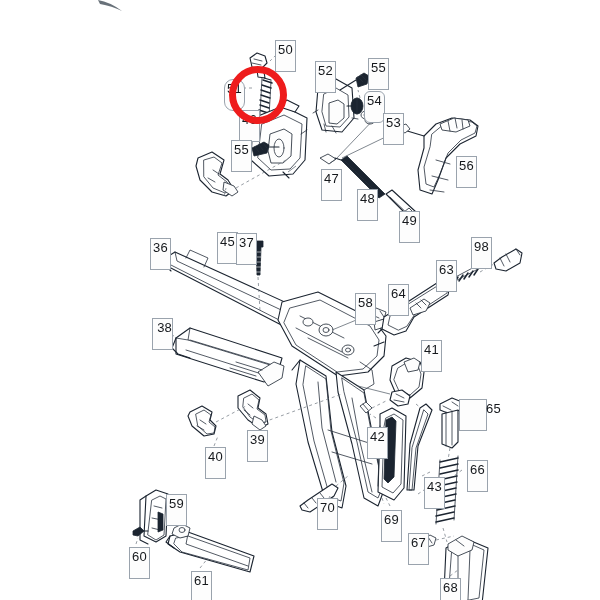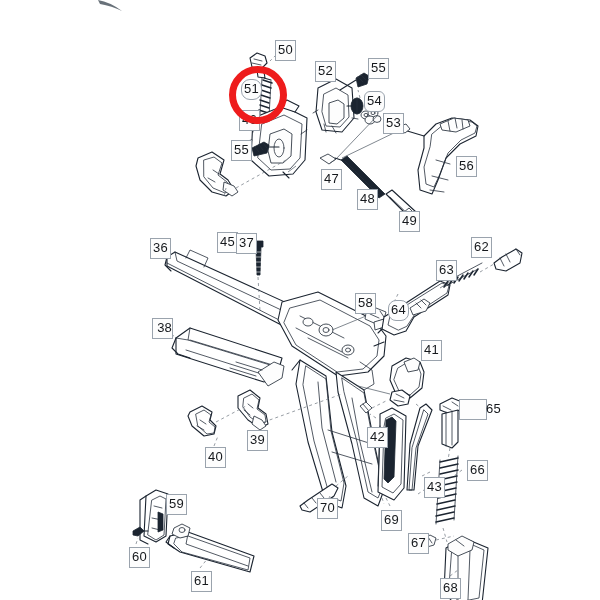--- a/index.html
+++ b/index.html
@@ -30,21 +30,21 @@
     box-sizing: border-box;
     background: #fdfdfd;
     border: 1px solid #9aa3ad;
     color: #15181c;
     font-family: "Liberation Sans", sans-serif;
     font-size: 13px;
     line-height: 16px;
     text-align: center;
     letter-spacing: 0.2px;
     width: 21px;
-    height: 21px;
+    height: 32px;
     padding-top: 1px;
     z-index: 30;
     user-select: none;
   }
   #highlight-ring {
     position: absolute;
     box-sizing: border-box;
     border-radius: 50%;
     z-index: 40;
     pointer-events: none;
@@ -393,39 +393,39 @@
 
   </svg>
 
   <svg class="corner-smudge" style="left:96px; top:0px; width:30px; height:14px;" viewBox="0 0 30 14" xmlns="http://www.w3.org/2000/svg">
     <path d="M2 0 Q14 2 26 11 Q16 6 4 4 Z" fill="#4d5862" opacity="0.85"></path>
   </svg>
 
   <div id="highlight-ring" style="left:229px; top:66px; width:58px; height:58px; border:7px solid #ee1c1c;"></div>
 
   <div class="callout" style="left:275px; top:40px;">50</div>
-  <div class="callout" style="left:241px; top:79px;border-radius:9px;">51</div>
+  <div class="callout" style="left:224px; top:79px;border-radius:9px;">51</div>
   <div class="callout" style="left:315px; top:61px;">52</div>
   <div class="callout" style="left:368px; top:58px;">55</div>
   <div class="callout" style="left:364px; top:91px;border-radius:6px;">54</div>
   <div class="callout" style="left:383px; top:113px;">53</div>
   <div class="callout" style="left:239px; top:110px;">46</div>
   <div class="callout" style="left:231px; top:140px;">55</div>
   <div class="callout" style="left:321px; top:169px;">47</div>
   <div class="callout" style="left:357px; top:189px;">48</div>
   <div class="callout" style="left:399px; top:211px;">49</div>
   <div class="callout" style="left:217px; top:199px;margin-top:33px;">45</div>
   <div class="callout" style="left:456px; top:156px;">56</div>
 
   <div class="callout" style="left:150px; top:238px;">36</div>
   <div class="callout" style="left:236px; top:233px;">37</div>
   <div class="callout" style="left:152px; top:318px;text-align:right;">38</div>
   <div class="callout" style="left:355px; top:293px;">58</div>
-  <div class="callout" style="left:388px; top:300px;border-radius:8px;">64</div>
-  <div class="callout" style="left:471px; top:237px;">62</div>
+  <div class="callout" style="left:388px; top:284px;">64</div>
+  <div class="callout" style="left:471px; top:237px;">98</div>
   <div class="callout" style="left:436px; top:260px;">63</div>
   <div class="callout" style="left:421px; top:340px;">41</div>
   <div class="callout" style="left:459px; top:399px;padding-left:26px;">65</div>
   <div class="callout" style="left:367px; top:427px;">42</div>
   <div class="callout" style="left:247px; top:430px;">39</div>
   <div class="callout" style="left:205px; top:447px;">40</div>
   <div class="callout" style="left:424px; top:477px;">43</div>
   <div class="callout" style="left:458px; top:460px;margin-left:9px;">66</div>
   <div class="callout" style="left:381px; top:510px;">69</div>
   <div class="callout" style="left:317px; top:498px;">70</div>

